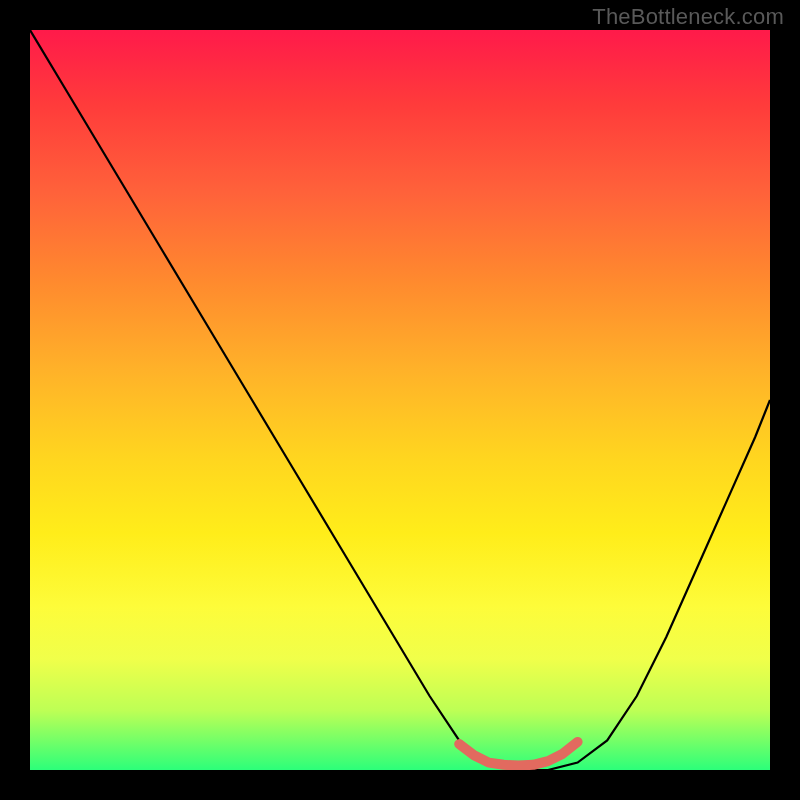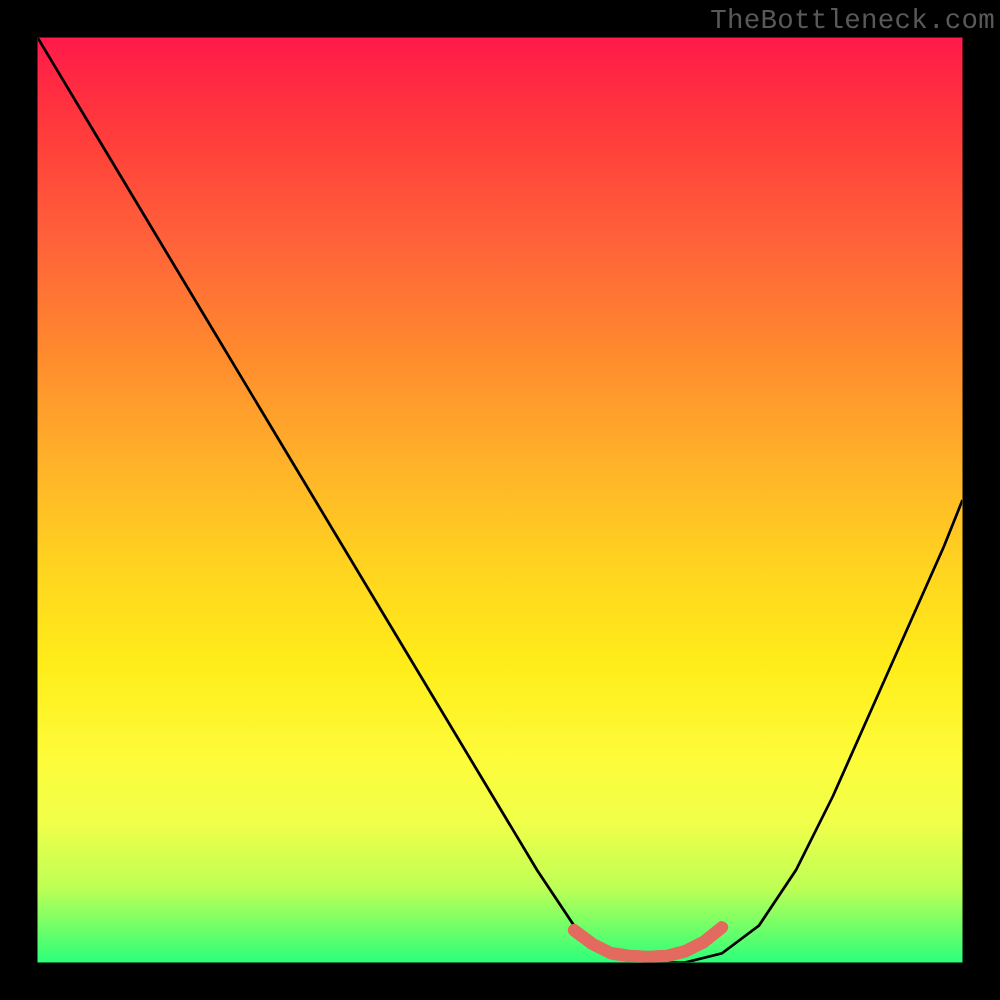--- a/index.html
+++ b/index.html
@@ -26,22 +26,22 @@
       #ffed1a 68%,
       #fdfc3a 78%,
       #f0ff4a 85%,
       #bdff55 92%,
       #2cff7a 100%
     );
   }
   .attribution {
     position: absolute;
     top: 4px;
-    right: 4px;
-    font-family: Liberation Mono, monospace;
+    right: 16px;
+    font-family: Liberation Sans, sans-serif;
     font-size: 22px;
     color: #595959;
     letter-spacing: 0.2px;
   }
   svg.overlay {
     position: absolute;
     left: 0;
     top: 0;
     width: 740px;
     height: 740px;

